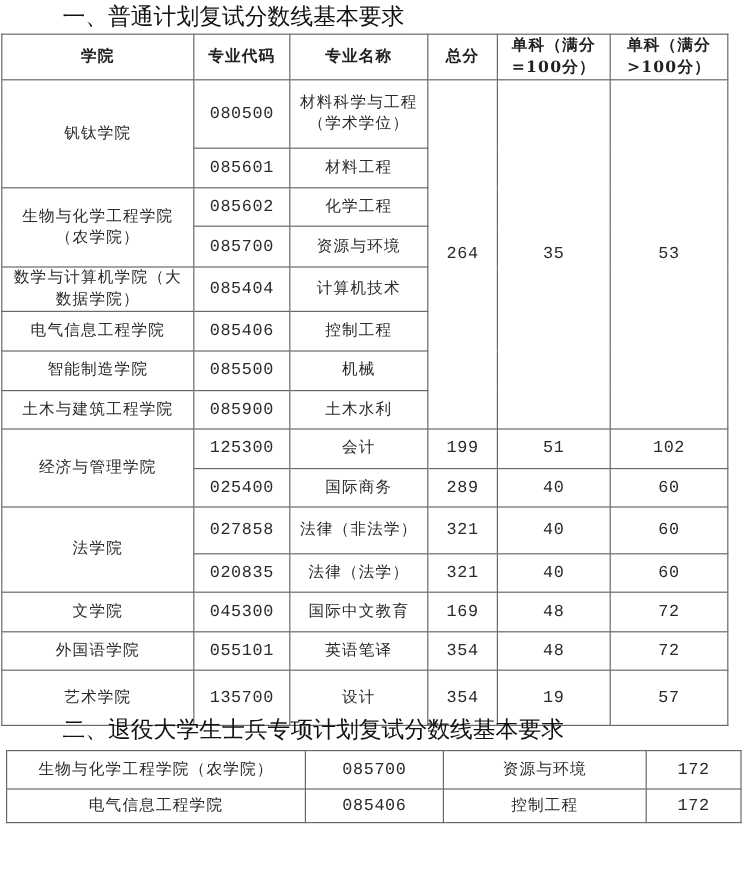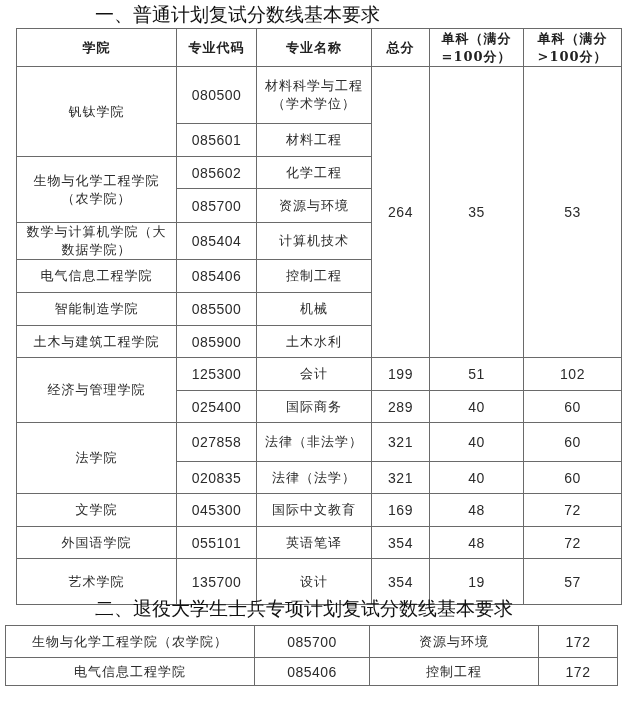--- a/index.html
+++ b/index.html
@@ -1,29 +1,29 @@
 <!DOCTYPE html>
 <html><head>
 <meta charset="utf-8">
 <style>
   html, body { margin:0; padding:0; background:#ffffff; }
   body { width:626px; height:727px; position:relative; overflow:hidden;
          font-family:"DejaVu Serif","Liberation Serif",serif; color:#222; }
-  .title { position:absolute; font-family:Liberation Sans, sans-serif;
-           font-size:19px; color:#111; white-space:nowrap; line-height:22px;margin-left:43px; }
+  .title { position:absolute; font-family:Liberation Mono, monospace;
+           font-size:19px; color:#111; white-space:nowrap; line-height:22px; }
   #t1-title { left:52px; top:4px; }
   #t2-title { left:52px; top:598px; }
   table { position:absolute; border-collapse:collapse; table-layout:fixed; }
   td, th { border:1.5px solid #6a6a6a; text-align:center; vertical-align:middle;
            padding:0 4px; font-size:13px; line-height:18px; font-weight:normal; color:#2a2a2a;
            letter-spacing:1px; }
   th { font-weight:bold; color:#222; }
-  #t1 { left:16px; top:28px; width:605px; }
+  #t1 { left:1px; top:28px; width:605px; }
   #t2 { left:5px; top:625px; width:612px; }
-  .num { font-family:Liberation Sans, sans-serif; font-size:14px; letter-spacing:0.5px; }
+  .num { font-family:Liberation Mono, monospace; font-size:14px; letter-spacing:0.5px; }
 </style>
 </head>
 <body>
 
 <div id="t1-title" class="title">一、普通计划复试分数线基本要求</div>
 
 <table id="t1">
   <colgroup>
     <col style="width:160px">
       <col style="width:80px">

